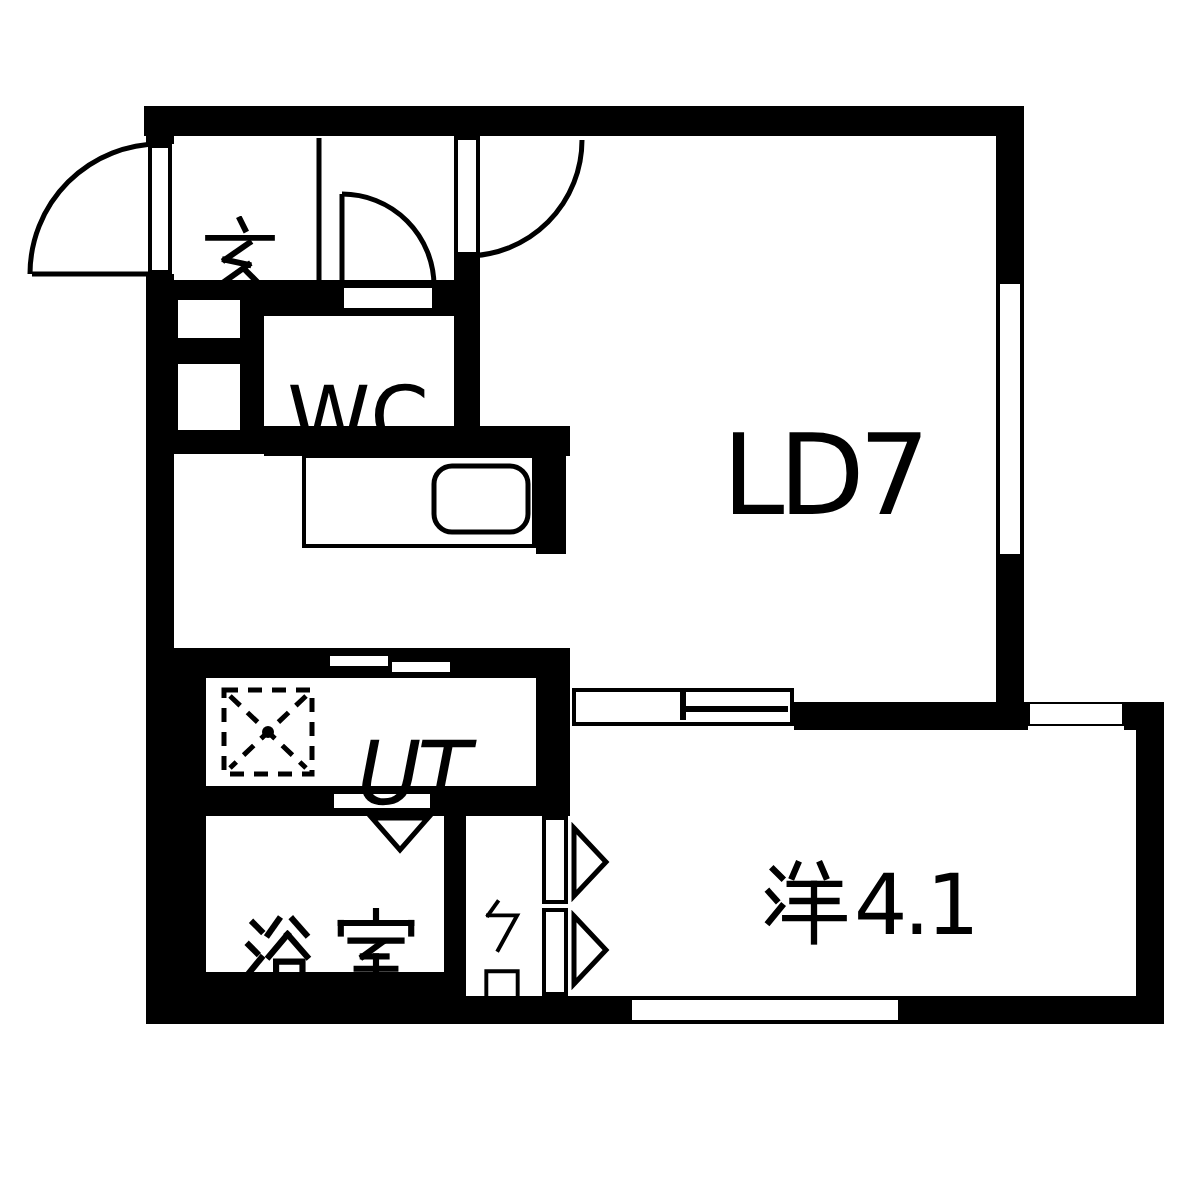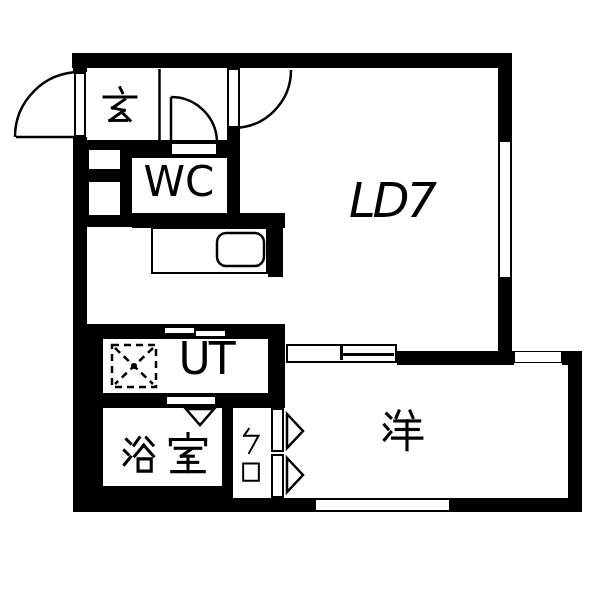--- a/index.html
+++ b/index.html
@@ -2,22 +2,22 @@
 <html><head>
 <meta charset="utf-8">
 <style>
   html,body{margin:0;padding:0;background:#ffffff;}
   #plan{position:relative;width:600px;height:600px;background:#ffffff;overflow:hidden;
         font-family:"DejaVu Sans","Liberation Sans",sans-serif;color:#000;}
   #plan *{box-sizing:border-box;}
   .w{position:absolute;background:#000;}           
   .o{position:absolute;background:#fff;}           
   .ob{position:absolute;background:#fff;border:2px solid #000;} 
-  .lbl{position:absolute;display:flex;align-items:flex-end;justify-content:center;
-       color:#000;white-space:nowrap;}
+  .lbl{position:absolute;display:flex;align-items:flex-start;justify-content:center;
+       color:#000;white-space:nowrap;margin-top:22px;}
   .kanji{display:flex;}
   .kanji svg{display:block;}
   .kanji polyline{fill:none;stroke:#000;stroke-width:7;stroke-linecap:square;stroke-linejoin:miter;}
   .sr{position:absolute;width:1px;height:1px;overflow:hidden;clip-path:inset(50%);color:transparent;}
   svg.overlay{position:absolute;left:0;top:0;pointer-events:none;}
 </style>
 </head>
 <body>
 
 <div id="plan">
@@ -99,26 +99,26 @@
         <polyline points="60,58 26,82"></polyline>
         <polyline points="26,82 66,82"></polyline>
         <polyline points="56,64 74,82"></polyline>
       </svg>
     </div>
 
   <div class="lbl" style="left:133px;top:162px;width:92px;height:44px;font-size:42px;">
     <span>WC</span>
   </div>
 
-  <div class="lbl" style="left:334px;top:184px;width:115px;height:44px;font-size:48px;letter-spacing:-3px;font-style:italic;">
+  <div class="lbl" style="left:354px;top:184px;width:115px;height:44px;font-size:56px;letter-spacing:-3px;">
     <span>LD7</span>
   </div>
 
 
-  <div class="lbl" style="left:168px;top:340px;width:76px;height:44px;font-size:44px;letter-spacing:-2px;">
+  <div class="lbl" style="left:168px;top:340px;width:76px;height:44px;font-size:44px;letter-spacing:-2px;font-style:italic;">
     <span>UT</span>
   </div>
 
   <div class="lbl kanji" style="left:119px;top:432px;width:92px;height:44px;font-size:44px;gap:2px;">
     <span class="sr">浴室</span>
   <svg viewBox="0 0 100 100" style="width: 1em; height: 1em;">
         <polyline points="15,17 24,26"></polyline>
         <polyline points="10,42 19,51"></polyline>
         <polyline points="10,74 24,57"></polyline>
         <polyline points="44,13 32,30"></polyline>
@@ -159,16 +159,17 @@
           <polyline points="10,40 18,49"></polyline>
           <polyline points="10,73 24,56"></polyline>
           <polyline points="42,9 36,23"></polyline>
           <polyline points="67,9 73,23"></polyline>
           <polyline points="33,31 88,31"></polyline>
           <polyline points="36,50 85,50"></polyline>
           <polyline points="28,69 93,69"></polyline>
           <polyline points="60,31 60,95"></polyline>
         </svg>
       </span>
+    <span style="font-size:42px;letter-spacing:-2px;">4.1</span>
     <span class="sr">洋4.1</span>
   </div>
 
 </div>
 
 </body></html>

